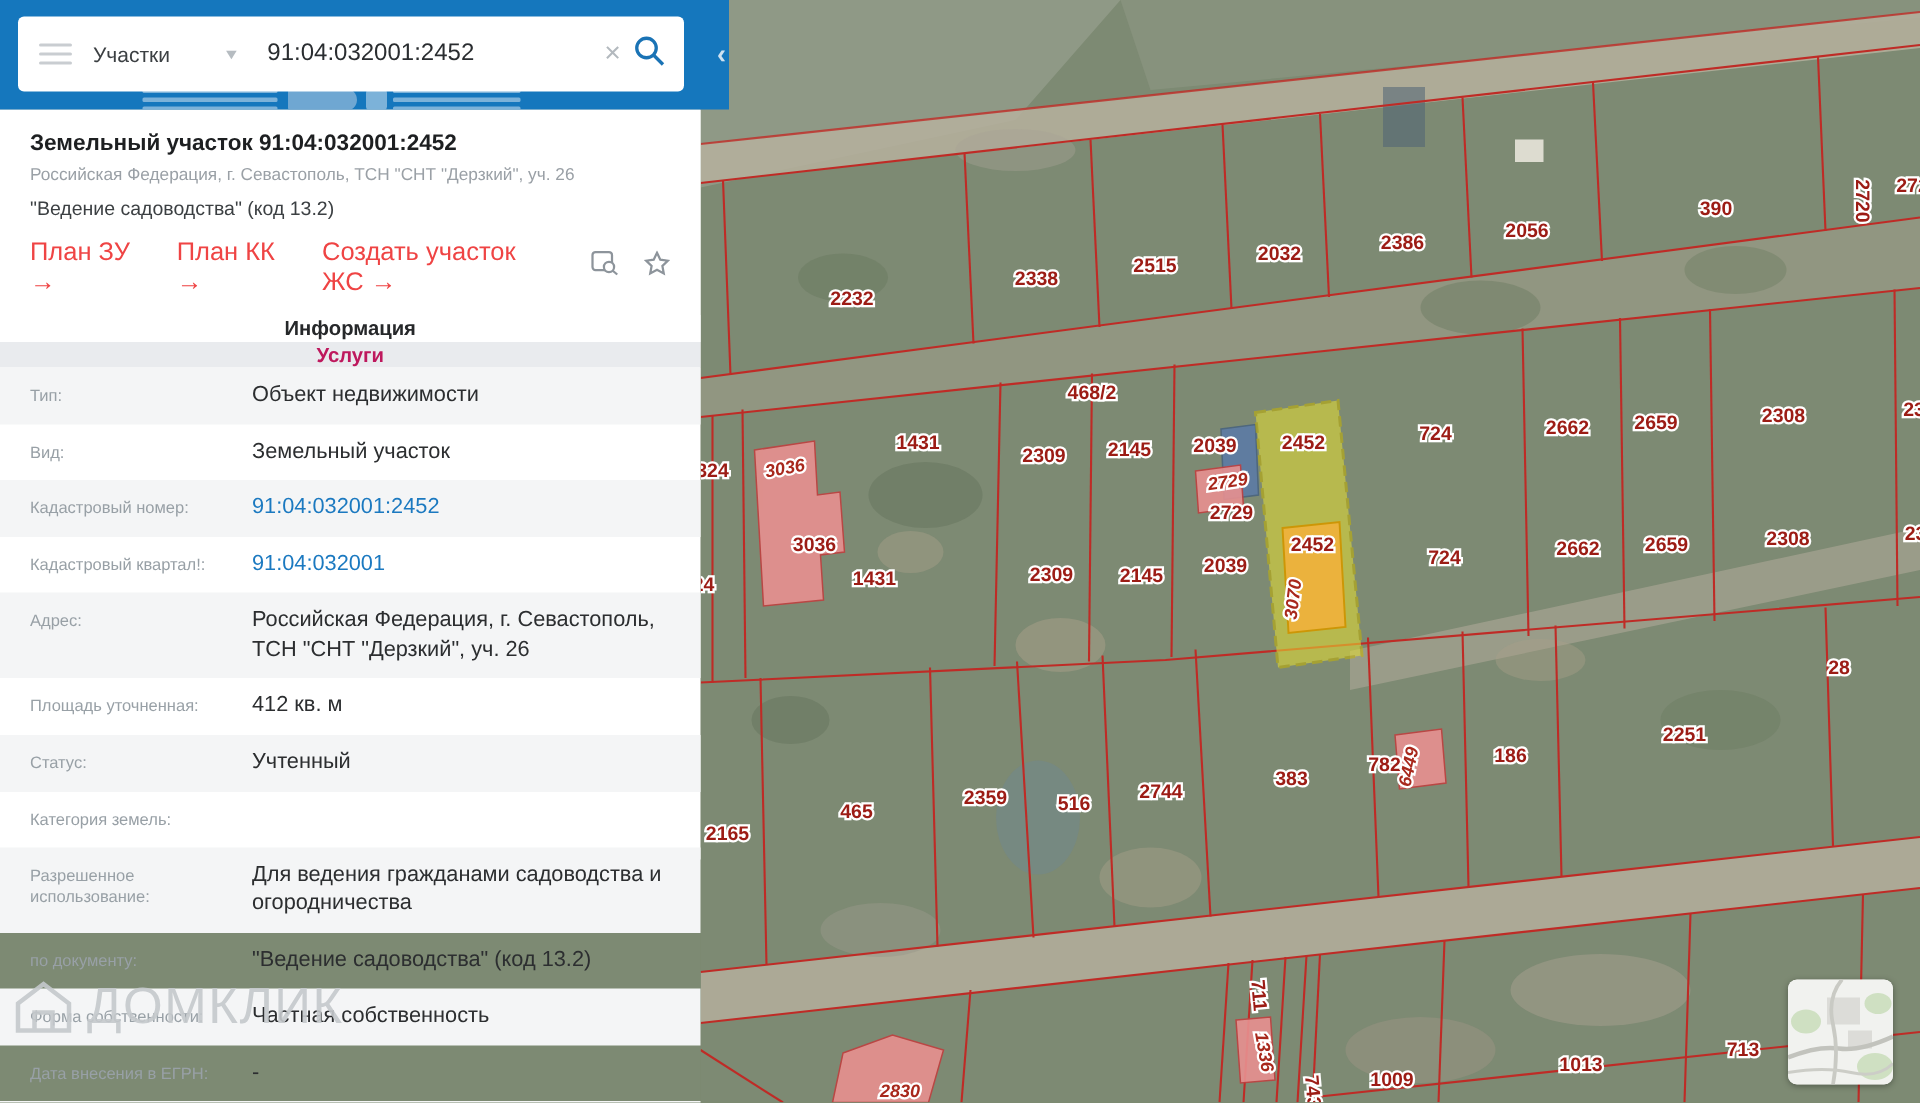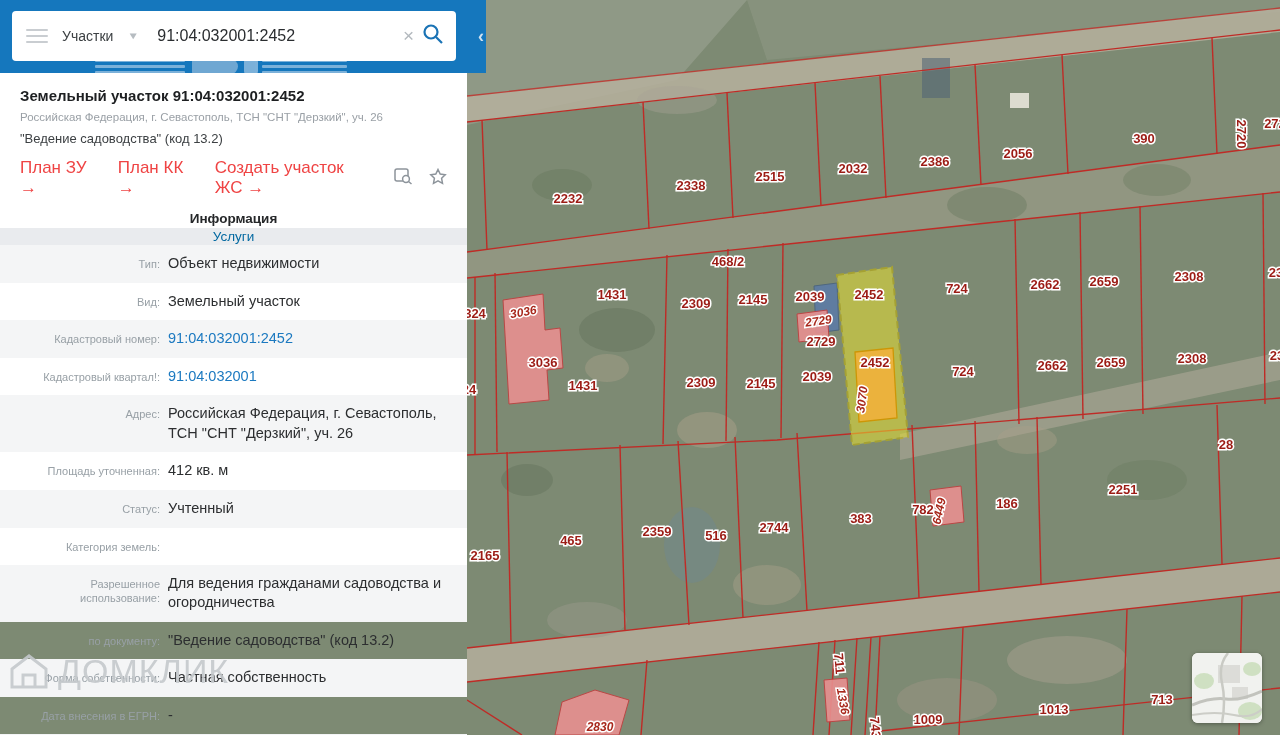--- a/index.html
+++ b/index.html
@@ -14,21 +14,21 @@
   text.plbl.it{font-style:italic;font-size:12px;fill:#a8281c;}
   .minimap{position:absolute;right:18px;bottom:12px;width:70px;height:70px;background:#fbfbfa;
            border-radius:6px;box-shadow:0 1px 4px rgba(0,0,0,.35);overflow:hidden;}
 
   
   .topbar{position:absolute;left:0;top:0;width:486px;height:73px;background:#1577BD;overflow:hidden;z-index:30;}
   .searchbox{position:absolute;left:12px;top:11px;width:444px;height:50px;background:#fff;border-radius:4px;
              display:flex;align-items:center;}
   .hamburger{width:22px;margin-left:14px;cursor:pointer;}
   .hamburger div{height:2px;background:#c9cdd1;margin:4px 0;border-radius:1px;}
-  .layersel{display:flex;align-items:center;margin-left:14px;cursor:pointer;}
+  .layersel{display:flex;align-items:center;margin-left:14px;cursor:pointer;gap:21px;}
   .layersel .txt{font-size:14px;color:#3c4043;}
   .chev{margin-left:14px;color:#b6bcc1;font-size:12px;transform:scaleY(.8);}
   .sinput{flex:1;border:none;outline:none;font-size:16px;color:#2a2d30;margin-left:16px;
           font-family:"Liberation Sans",sans-serif;min-width:0;}
   .clear-x{color:#b3b9be;font-size:19px;padding:0 6px;cursor:pointer;}
   .mag{margin:0 12px 0 2px;cursor:pointer;}
   .collapse{position:absolute;right:2px;top:26px;color:#cfe2f1;font-size:18px;font-weight:bold;cursor:pointer;}
   .wmstrip{position:absolute;bottom:-2px;height:16px;opacity:.85;}
   .wmstrip .s{position:absolute;height:3px;background:#8fbcdf;border-radius:1px;}
 
@@ -38,24 +38,24 @@
   .ptitle{font-size:15px;font-weight:bold;color:#1d1f21;margin-top:4px;}
   .psub{font-size:11.5px;color:#9aa0a6;margin-top:7px;}
   .pdoc{font-size:13px;color:#3c4043;margin-top:8px;}
   .plinks{display:flex;align-items:center;margin-top:12px;padding-bottom:12px;}
   .plink{font-size:17px;color:#ef4444;margin-right:22px;cursor:pointer;text-decoration:none;}
   .hicons{margin-left:auto;display:flex;align-items:center;gap:16px;}
   .hicon{cursor:pointer;color:#8d949b;}
   .tabs{display:flex;height:35px;background:#e9ebee;flex-direction:column;}
   .tab{flex:1;display:flex;align-items:center;justify-content:center;font-size:13.5px;cursor:pointer;}
   .tab.active{background:#fff;font-weight:bold;color:#26282a;}
-  .tab.inactive{color:#0369a1;}
+  .tab.inactive{color:#be185d;font-weight:bold;}
   .irow{display:flex;padding:9px 0 9px 20px;min-height:19px;align-items:flex-start;}
   .irow.gray{background:#f4f5f6;}
-  .ilabel{width:148px;flex:none;font-size:11px;color:#98a0a6;padding-top:3px;line-height:1.35;padding-right:8px;box-sizing:border-box;text-align:right;}
+  .ilabel{width:148px;flex:none;font-size:11px;color:#98a0a6;padding-top:3px;line-height:1.35;padding-right:8px;box-sizing:border-box;}
   .ivalue{flex:1;font-size:14.5px;color:#2c2e30;line-height:1.35;padding-right:14px;}
   .ivalue.link{color:#1b79c0;cursor:pointer;}
   .wmark{position:absolute;left:8px;top:578px;display:flex;align-items:center;gap:8px;
          color:#c5c9cc;opacity:.9;pointer-events:none;z-index:25;}
   .wmark .wtxt{font-size:34px;font-weight:normal;letter-spacing:1px;text-transform:uppercase;}
 </style>
 </head>
 <body>
 
 <div class="app">

